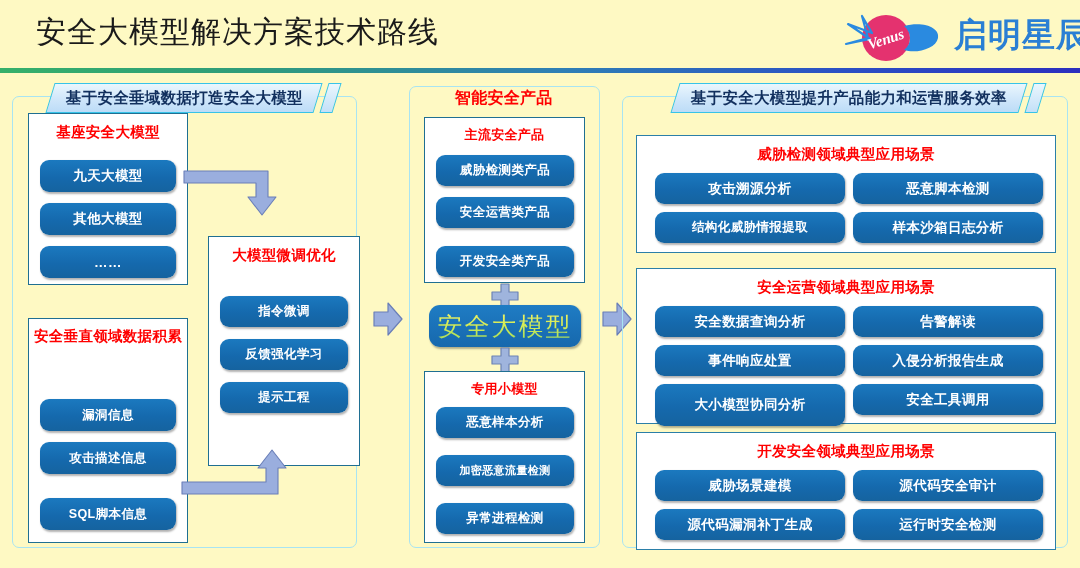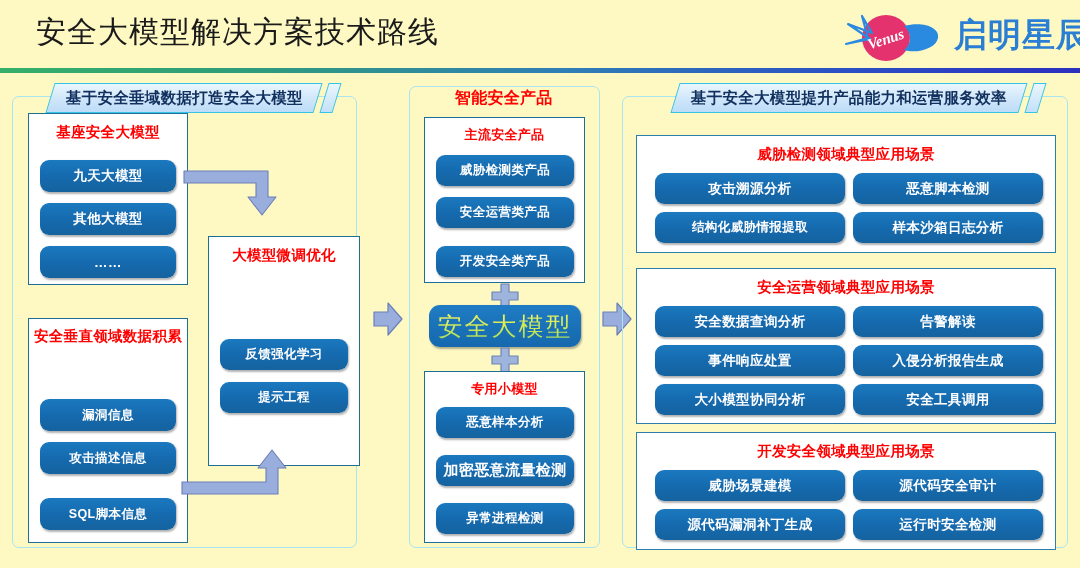--- a/index.html
+++ b/index.html
@@ -78,21 +78,21 @@
     position: absolute;
     background: linear-gradient(180deg,#1b79bf 0%, #1569ad 55%, #15639f 100%);
     border-radius: 9px;
     color: #ffffff; font-size: 13.5px; font-weight: bold;
     display: flex; align-items: center; justify-content: center;
     text-align: center; letter-spacing: .4px;
     box-shadow: 1px 1.5px 2px rgba(0,0,0,.30);
     white-space: nowrap;
   }
   .pill.sm { font-size: 12.5px; }
-  .pill.xs { font-size: 15px; }
+  .pill.xs { font-size: 11px; }
 
   .pill.hero {
     background: linear-gradient(180deg,#1f7cc4 0%, #1668ad 100%);
     border-radius: 11px;
   }
   .pill.hero span {
     font-size: 25px; font-weight: normal;
     background: linear-gradient(180deg,#f3f36a 0%, #d6ec55 45%, #9fdc5e 100%);
     -webkit-background-clip: text; background-clip: text;
     -webkit-text-fill-color: transparent; color:#cfe86a;
@@ -140,20 +140,21 @@
   <div class="box" style="left:28px; top:318px; width:160px; height:225px;">
     <div class="box-title" style="margin-top:8px;">安全垂直领域数据积累</div>
   </div>
   <div class="pill sm" style="left:40px; top:399px; width:136px; height:32px;">漏洞信息</div>
   <div class="pill sm" style="left:40px; top:442px; width:136px; height:32px;">攻击描述信息</div>
   <div class="pill sm" style="left:40px; top:498px; width:136px; height:32px;">SQL脚本信息</div>
 
   <div class="box" style="left:208px; top:196px; width:152px; height:230px;margin-top:40px;">
     <div class="box-title" style="margin-top:9px;">大模型微调优化</div>
   </div>
+  <div class="pill sm" style="left:220px; top:296px; width:128px; height:31px;">指令微调</div>
   <div class="pill sm" style="left:220px; top:339px; width:128px; height:31px;">反馈强化学习</div>
   <div class="pill sm" style="left:220px; top:382px; width:128px; height:31px;">提示工程</div>
 
   <svg class="elbow" style="left:182px; top:163px; width:110px; height:60px;" viewBox="0 0 110 60">
     <path d="M2 8 H86 V34 H94 L80 52 L66 34 H74 V20 H2 Z" fill="#9aaede" stroke="#6a7fb8" stroke-width="1.1" stroke-linejoin="round"></path>
   </svg>
 
   <svg class="elbow" style="left:180px; top:440px; width:112px; height:62px;" viewBox="0 0 112 62">
     <path d="M2 42 H86 V28 H78 L92 10 L106 28 H98 V54 H2 Z" fill="#9aaede" stroke="#6a7fb8" stroke-width="1.1" stroke-linejoin="round"></path>
   </svg>
@@ -213,21 +214,21 @@
   <div class="pill sm" style="left:655px; top:212px; width:190px; height:31px;">结构化威胁情报提取</div>
   <div class="pill" style="left:853px; top:212px; width:190px; height:31px;">样本沙箱日志分析</div>
 
   <div class="panel" style="left:636px; top:268px; width:420px; height:156px;">
     <div class="box-title" style="margin-top:9px;">安全运营领域典型应用场景</div>
   </div>
   <div class="pill" style="left:655px; top:306px; width:190px; height:31px;">安全数据查询分析</div>
   <div class="pill" style="left:853px; top:306px; width:190px; height:31px;">告警解读</div>
   <div class="pill" style="left:655px; top:345px; width:190px; height:31px;">事件响应处置</div>
   <div class="pill" style="left:853px; top:345px; width:190px; height:31px;">入侵分析报告生成</div>
-  <div class="pill" style="left:655px; top:384px; width:190px; height:31px;">大小模型协同分析</div>
+  <div class="pill" style="left:655px; top:384px; width:190px; height:42px;">大小模型协同分析</div>
   <div class="pill" style="left:853px; top:384px; width:190px; height:31px;">安全工具调用</div>
 
   <div class="panel" style="left:636px; top:432px; width:420px; height:118px;">
     <div class="box-title" style="margin-top:9px;">开发安全领域典型应用场景</div>
   </div>
   <div class="pill" style="left:655px; top:470px; width:190px; height:31px;">威胁场景建模</div>
   <div class="pill" style="left:853px; top:470px; width:190px; height:31px;">源代码安全审计</div>
   <div class="pill" style="left:655px; top:509px; width:190px; height:31px;">源代码漏洞补丁生成</div>
   <div class="pill" style="left:853px; top:509px; width:190px; height:31px;">运行时安全检测</div>
 

